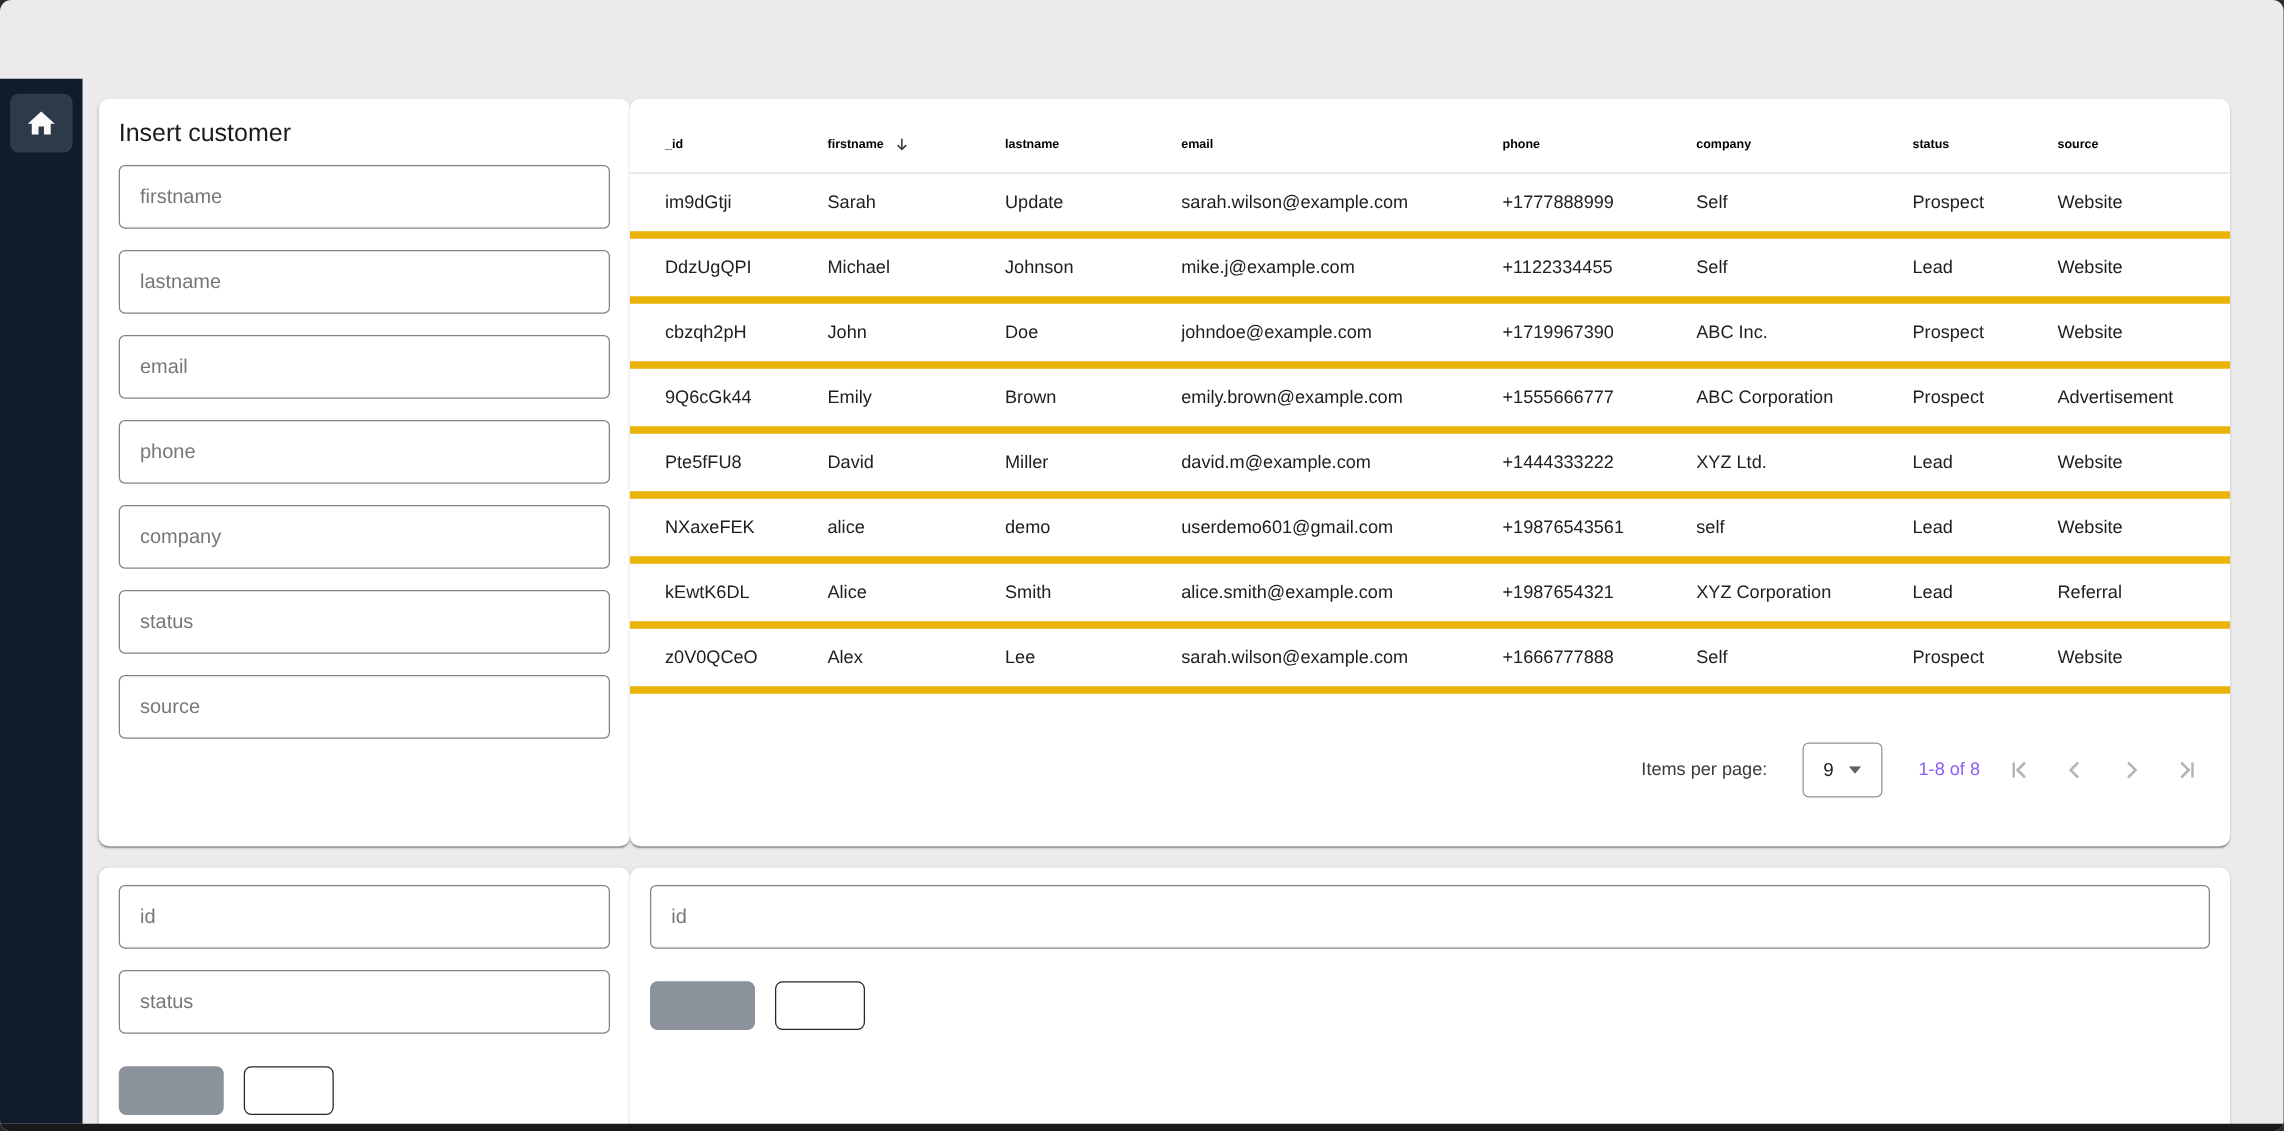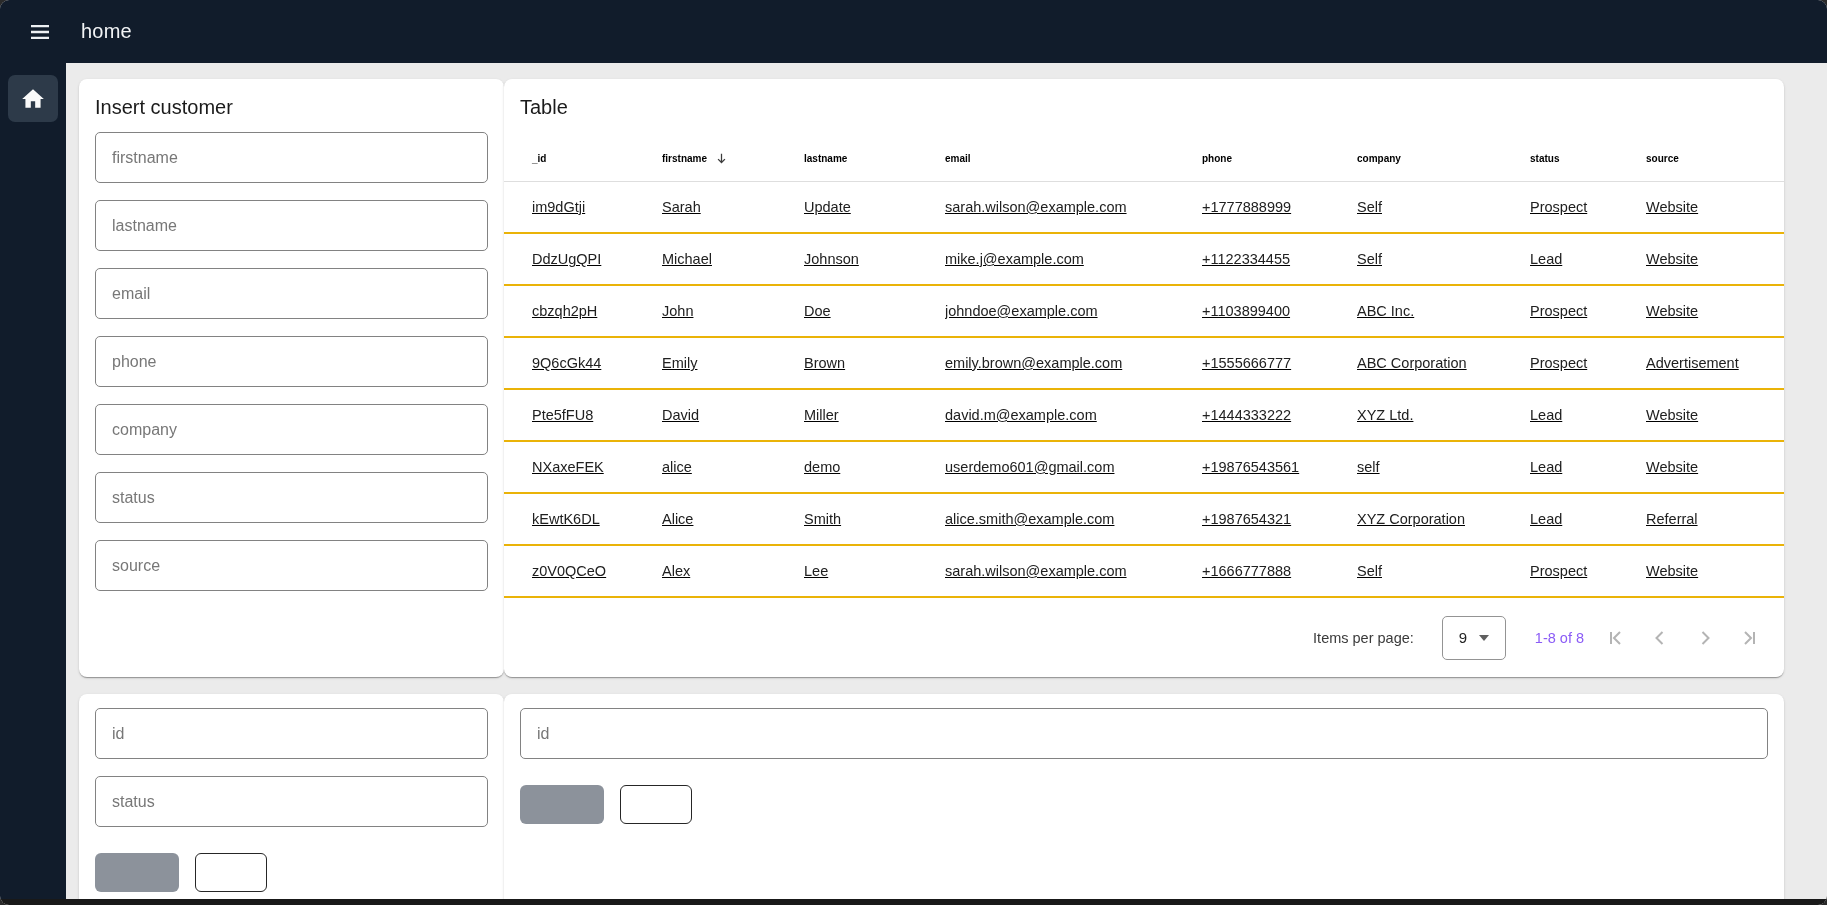--- a/index.html
+++ b/index.html
@@ -54,21 +54,21 @@
 
   
   .table-card { height:598px; padding-top:14px; display:flex; flex-direction:column; }
   .table-card .card-title { padding:0 16px; margin-bottom:15px; }
   .t-header, .tr { display:grid;
      grid-template-columns:130px 142px 141px 257px 155px 173px 116px 1fr;
      align-items:center; padding:0 20px 0 28px; }
   .t-header { height:46px; border-bottom:1px solid #dedede; }
   .th { font-size:10px; font-weight:700; color:#000; display:flex; align-items:center; cursor:pointer; }
   .sort-icon { display:inline-flex; margin-left:7px; }
-  .tr { height:52px; border-bottom:2px solid #eab308;text-decoration:underline; }
+  .tr { height:52px; border-bottom:6px solid #eab308; }
   .td { font-size:14.5px; color:#202020; white-space:nowrap; overflow:hidden; }
 
   .paginator { flex:1; display:flex; align-items:center; justify-content:flex-end;
                padding-right:20px; }
   .pg-label { font-size:14.5px; color:#3a3a3a; margin-right:28px; }
   .page-select { width:64px; height:44px; border:1px solid #949494; border-radius:5px;
                  display:flex; align-items:center; justify-content:center; gap:12px;
                  font-size:15px; color:#1f1f1f; background:#fff; margin-right:29px; cursor:pointer; }
   .pg-range { font-size:14.5px; color:#8b5cf6; }
   .pg-btn { width:28px; height:28px; background:transparent; border:none; cursor:default;
@@ -76,30 +76,20 @@
 
   
   .window-bottom { position:absolute; left:0; right:0; bottom:0; height:6px;
                    background:#191919; z-index:9; }
 </style>
 </head>
 <body>
 
 <div class="app">
 
-  <header class="navbar">
-    <button class="menu-btn">
-      <span style="display:inline-flex;">
-        <svg width="24" height="24" viewBox="0 0 24 24">
-            <path d="M3 6.2h18M3 12h18M3 17.8h18" stroke="#eef1f4" stroke-width="2.3"></path>
-          </svg>
-      </span>
-    </button>
-    <span class="nav-title">home</span>
-  </header>
 
   <aside class="sidebar">
     <button class="home-btn">
       <span style="display:inline-flex;">
         <svg width="26" height="26" viewBox="0 0 24 24">
             <path d="M10 20v-6h4v6h5v-8h3L12 3 2 12h3v8z" fill="#fafafa"></path>
           </svg>
       </span>
     </button>
   </aside>
@@ -115,21 +105,20 @@
             <input type="text" class="text-field" placeholder="lastname" style="">
             <input type="text" class="text-field" placeholder="email" style="">
             <input type="text" class="text-field" placeholder="phone" style="">
             <input type="text" class="text-field" placeholder="company" style="">
             <input type="text" class="text-field" placeholder="status" style="">
             <input type="text" class="text-field" placeholder="source" style="">
           </div>
       </section>
 
       <section class="card table-card">
-        <h2 class="card-title">Table</h2>
         <div class="t-header" id="table-header">
             <div class="th">
               <span>_id</span>
             </div>
             <div class="th">
               <span>firstname</span>
               <span class="sort-icon">
                 <svg width="15" height="15" viewBox="0 0 24 24" fill="none" stroke="#3c3c3c" stroke-width="2">
                   <path d="M12 4.5v14M6.5 13l5.5 5.5L17.5 13"></path>
                 </svg>
@@ -173,21 +162,21 @@
               <div class="td">+1122334455</div>
               <div class="td">Self</div>
               <div class="td">Lead</div>
               <div class="td">Website</div>
             </div>
             <div class="tr">
               <div class="td">cbzqh2pH</div>
               <div class="td">John</div>
               <div class="td">Doe</div>
               <div class="td">johndoe@example.com</div>
-              <div class="td">+1103899400</div>
+              <div class="td">+1719967390</div>
               <div class="td">ABC Inc.</div>
               <div class="td">Prospect</div>
               <div class="td">Website</div>
             </div>
             <div class="tr">
               <div class="td">9Q6cGk44</div>
               <div class="td">Emily</div>
               <div class="td">Brown</div>
               <div class="td">emily.brown@example.com</div>
               <div class="td">+1555666777</div>

